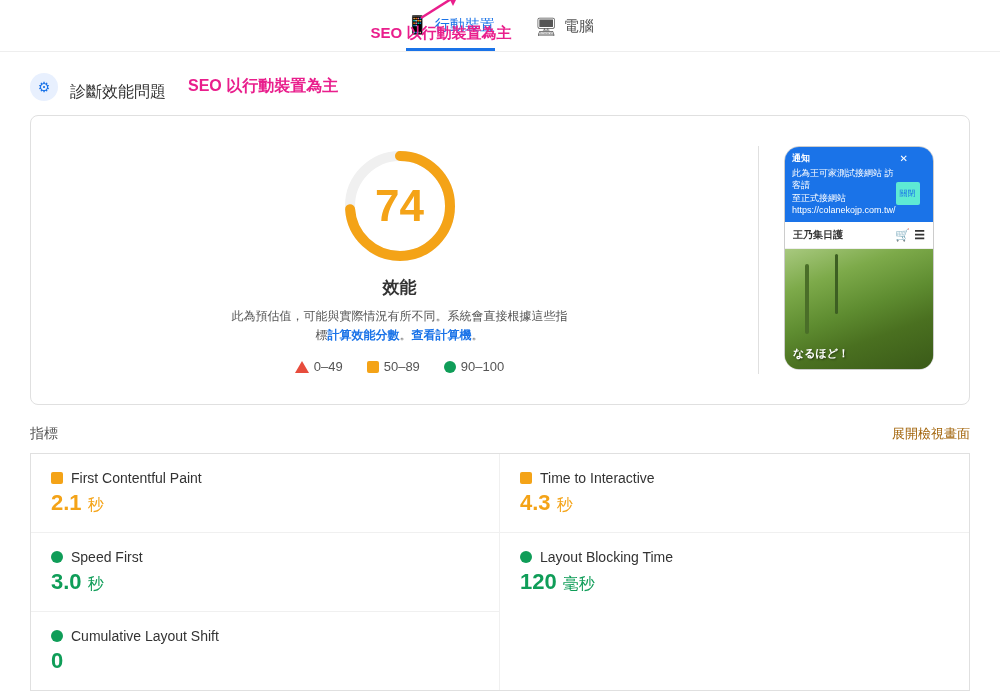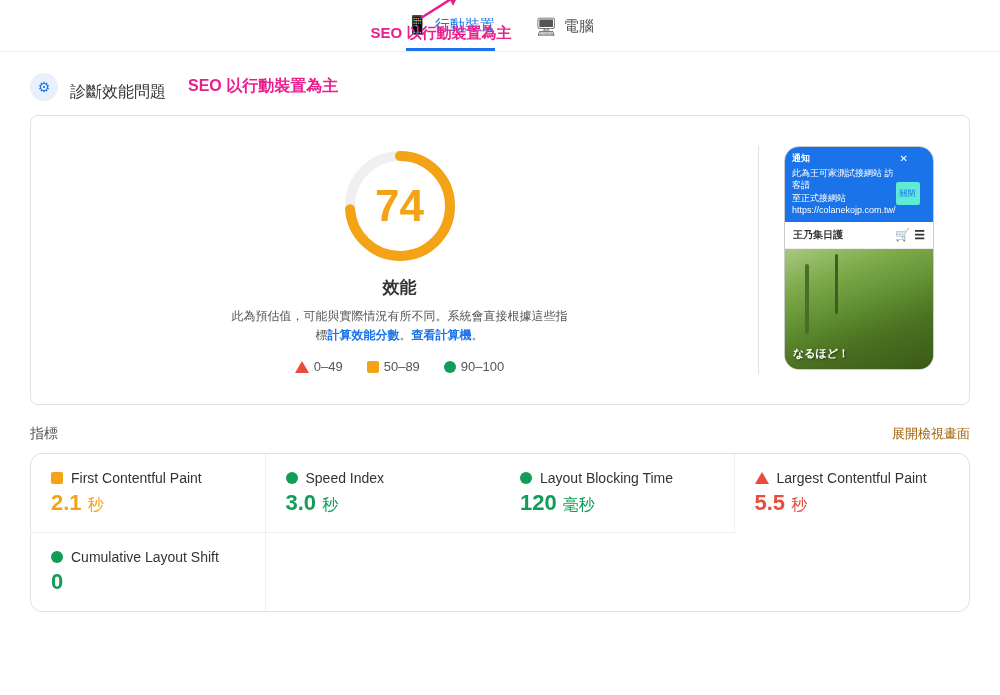--- a/index.html
+++ b/index.html
@@ -275,24 +275,24 @@
     }
     .metrics-expand {
       font-size: 13px;
       color: #a16207;
       cursor: pointer;
     }
 
     .metrics-grid {
       margin: 0 30px;
       display: grid;
-      grid-template-columns: 1fr 1fr 1fr 1fr;
+      grid-template-columns: 1fr 1fr;
       gap: 0;
       border: 1px solid #e0e0e0;
-      border-radius: 12px;
+      border-radius: 0;
       overflow: hidden;
     }
     .metric-item {
       padding: 16px 20px;
       border-bottom: 1px solid #f0f0f0;
       border-right: 1px solid #f0f0f0;
     }
     .metric-item:nth-child(2n) {
       border-right: none;
     }
@@ -458,53 +458,53 @@
     <div class="metric-name-row">
       <div class="metric-dot-orange"></div>
       <span class="metric-name">First Contentful Paint</span>
     </div>
     <div class="metric-value orange">
       <span>2.1</span>
       <span class="metric-unit">秒</span>
     </div>
   </div>
 
+  <div class="metric-item">
+    <div class="metric-name-row">
+      <div class="metric-dot-orange"></div>
+      <span class="metric-name">Time to Interactive</span>
+    </div>
+    <div class="metric-value orange">
+      <span>4.3</span>
+      <span class="metric-unit">秒</span>
+    </div>
+  </div>
 
   <div class="metric-item">
     <div class="metric-name-row">
       <div class="metric-dot-green"></div>
-      <span class="metric-name">Speed Index</span>
+      <span class="metric-name">Speed First</span>
     </div>
     <div class="metric-value green">
       <span>3.0</span>
       <span class="metric-unit">秒</span>
     </div>
   </div>
 
   <div class="metric-item">
     <div class="metric-name-row">
       <div class="metric-dot-green"></div>
       <span class="metric-name">Layout Blocking Time</span>
     </div>
     <div class="metric-value green">
       <span>120</span>
       <span class="metric-unit">毫秒</span>
     </div>
   </div>
 
-  <div class="metric-item">
-    <div class="metric-name-row">
-      <div class="metric-dot-red"></div>
-      <span class="metric-name">Largest Contentful Paint</span>
-    </div>
-    <div class="metric-value" style="color:#e74c3c;">
-      <span>5.5</span>
-      <span class="metric-unit">秒</span>
-    </div>
-  </div>
 
   <div class="metric-item">
     <div class="metric-name-row">
       <div class="metric-dot-green"></div>
       <span class="metric-name">Cumulative Layout Shift</span>
     </div>
     <div class="metric-value green">
       <span>0</span>
       <span class="metric-unit"></span>
     </div>

